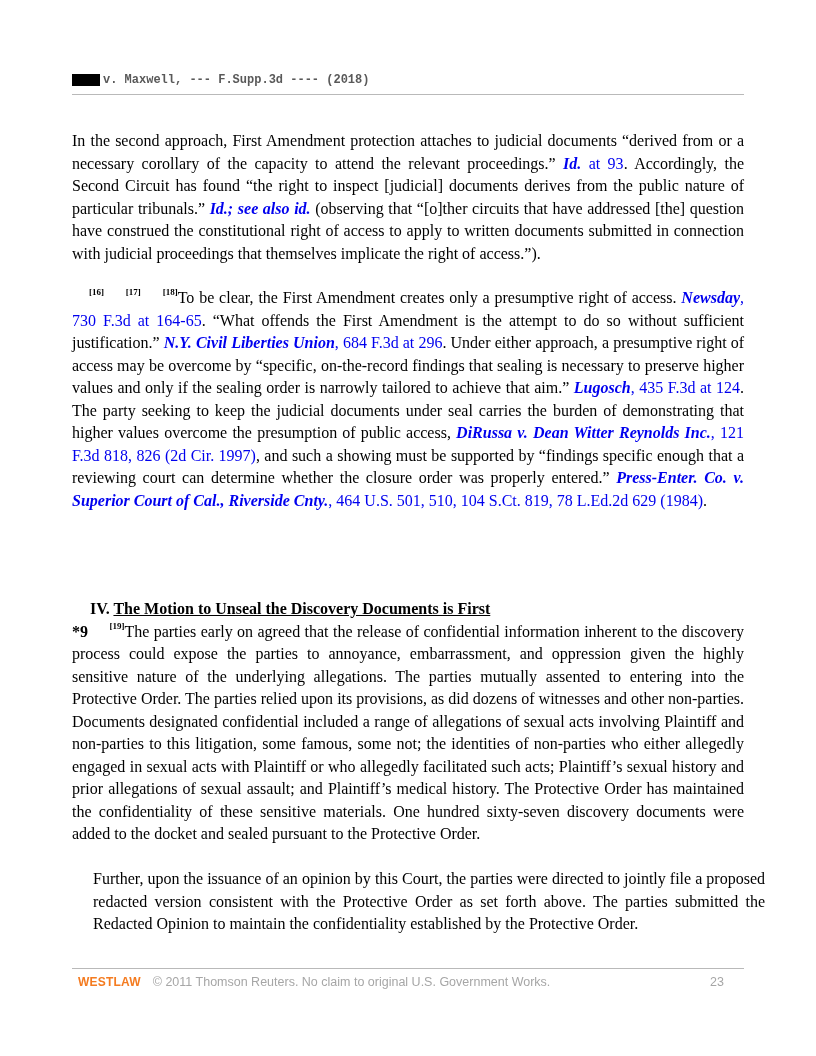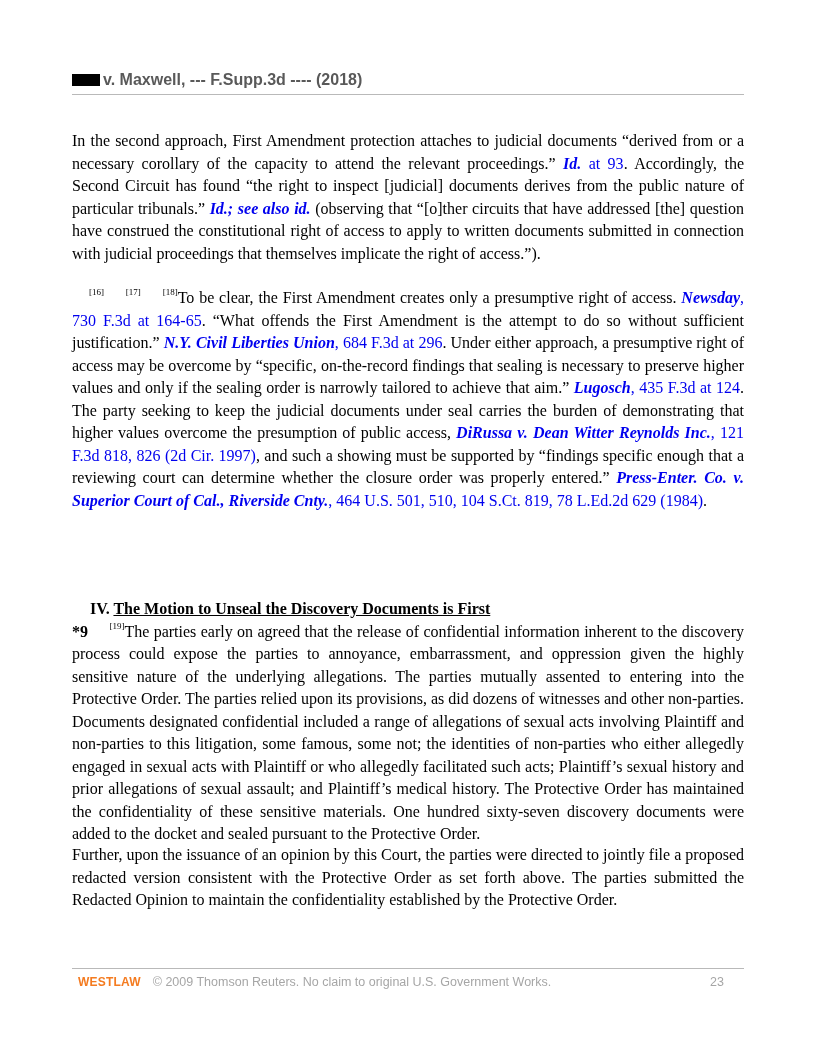--- a/index.html
+++ b/index.html
@@ -13,22 +13,22 @@
       position: relative;
       overflow: hidden;
     }
     .page-header {
       position: absolute;
       left: 72px;
       top: 72px;
       width: 672px;
       height: 22px;
       border-bottom: 1.5px solid #b9b9b9;
-      font-family: Liberation Sans, sans-serif;
-      font-size: 16px;
+      font-family: Liberation Mono, monospace;
+      font-size: 12px;
       font-weight: bold;
       color: #595959;
       line-height: 16px;
       display: flex;
       align-items: flex-start;
     }
     .redaction {
       display: inline-block;
       width: 28px;
       height: 12px;
@@ -53,21 +53,21 @@
       color: #1a0dff;
       color: #0000ee;
       text-decoration: none;
     }
     .it {
       font-style: italic;
       font-weight: bold;
     }
     sup.hn {
       font-size: 9px;
-      font-weight: normal;
+      font-weight: bold;
       vertical-align: top;
       line-height: 12px;
       position: relative;
       top: -1px;
       padding-left: 17px;
     }
     .star {
       font-weight: bold;
     }
     .section-heading {
@@ -128,21 +128,21 @@
 <div class="body-text" style="top:598px;">
   <div class="section-heading">
     <span>IV.</span>
     <span class="u">The Motion to Unseal the Discovery Documents is First</span>
   </div>
   <p>
     <span class="star">*9</span> <sup class="hn">[19]</sup><span>The parties early on agreed that the release of confidential information inherent to the discovery process could expose the parties to annoyance, embarrassment, and oppression given the highly sensitive nature of the underlying allegations. The parties mutually assented to entering into the Protective Order. The parties relied upon its provisions, as did dozens of witnesses and other non-parties. Documents designated confidential included a range of allegations of sexual acts involving Plaintiff and non-parties to this litigation, some famous, some not; the identities of non-parties who either allegedly engaged in sexual acts with Plaintiff or who allegedly facilitated such acts; Plaintiff’s sexual history and prior allegations of sexual assault; and Plaintiff’s medical history. The Protective Order has maintained the confidentiality of these sensitive materials. One hundred sixty-seven discovery documents were added to the docket and sealed pursuant to the Protective Order.</span>
   </p>
 </div>
 
-<div class="body-text" style="top:844px;">
+<div class="body-text" style="top:868px;margin-left:21px;">
   <p>Further, upon the issuance of an opinion by this Court, the parties were directed to jointly file a proposed redacted version consistent with the Protective Order as set forth above. The parties submitted the Redacted Opinion to maintain the confidentiality established by the Protective Order.</p>
 </div>
 
 <div class="footer">
   <span class="brand">WESTLAW</span>
-  <span>© 2009 Thomson Reuters. No claim to original U.S. Government Works.</span>
+  <span>© 2011 Thomson Reuters. No claim to original U.S. Government Works.</span>
   <span class="pagenum">23</span>
 </div>
 
 </body></html>

